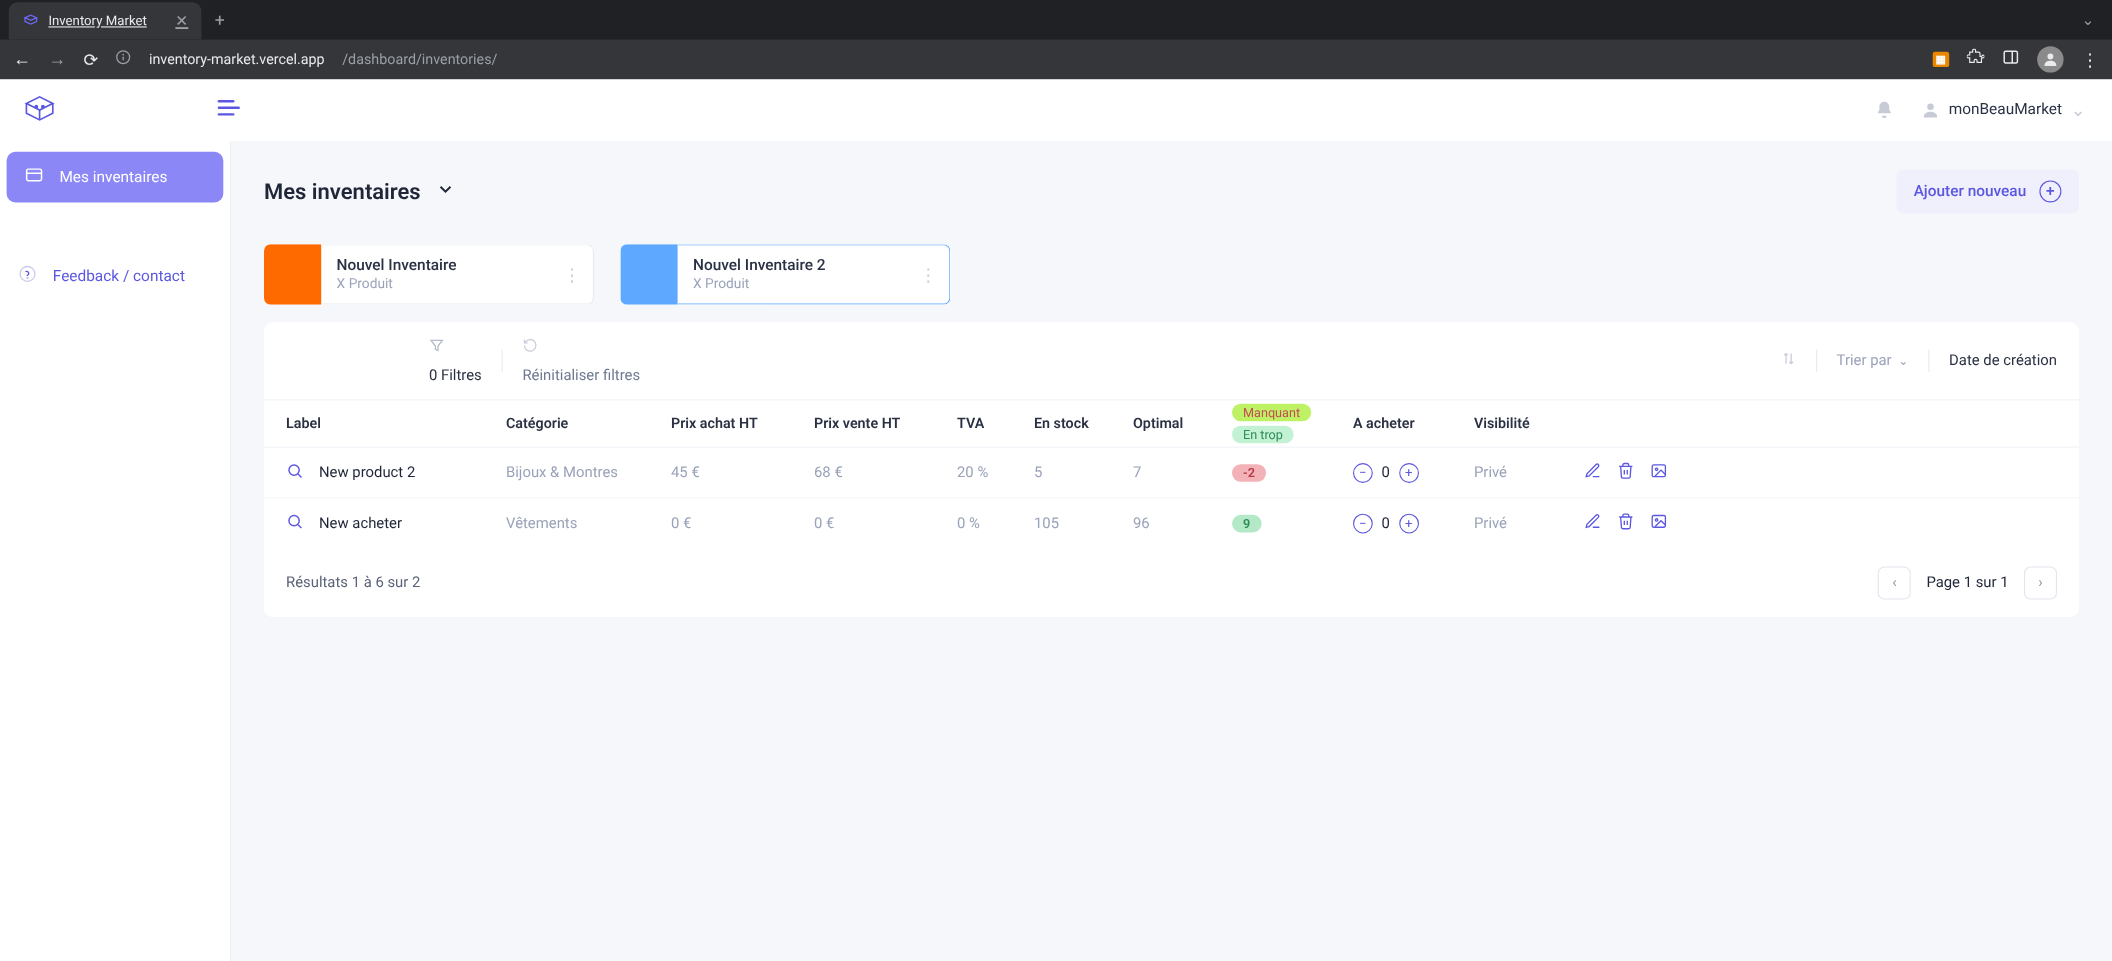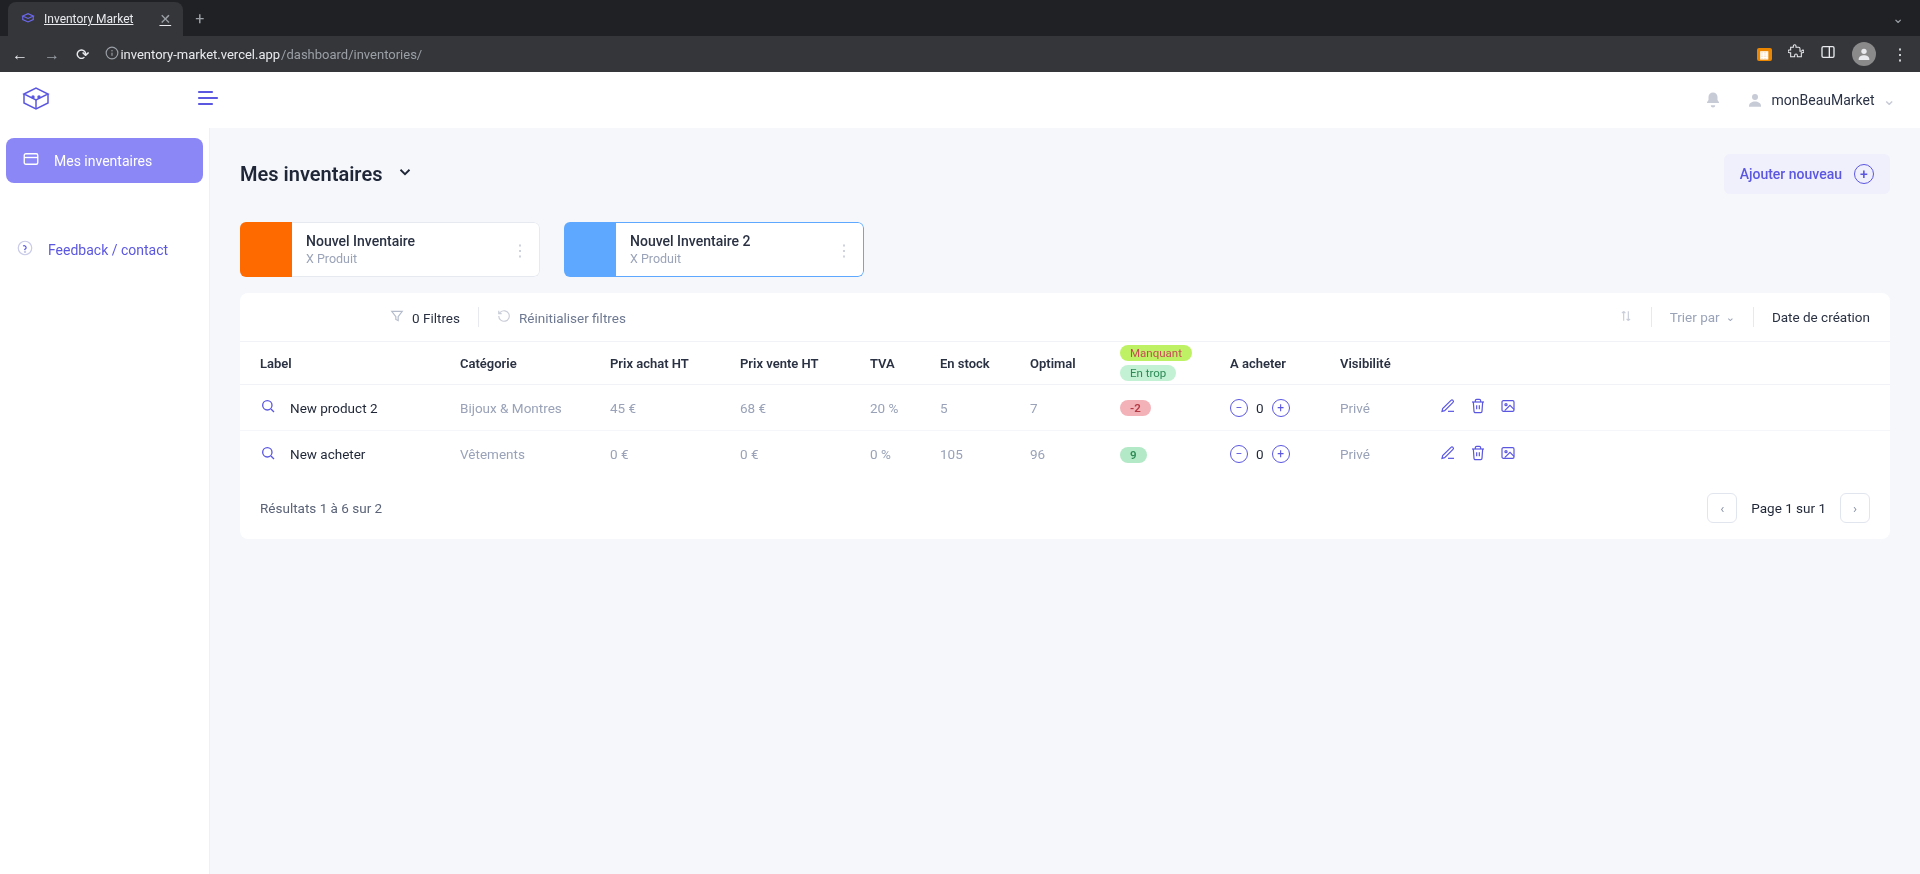--- a/index.html
+++ b/index.html
@@ -9,21 +9,21 @@
 .browser-chrome { background: #202124; }
 .tab-bar { display: flex; align-items: center; height: 36px; padding: 0 8px; }
 .tab { display: flex; align-items: center; gap: 8px; background: #35363a; border-radius: 8px 8px 0 0; padding: 8px 12px; color: #e8eaed; font-size: 12px; height: 34px; margin-top: 2px; text-decoration: underline; }
 .tab-favicon { width: 16px; height: 16px; display:flex; align-items:center; justify-content:center; }
 .tab-close { color: #9aa0a6; font-size: 14px; margin-left: 18px; cursor: pointer; }
 .new-tab { color: #9aa0a6; margin-left: 12px; font-size: 16px; cursor: pointer; }
 .chrome-drop { margin-left: auto; color: #9aa0a6; font-size: 14px; padding-right: 8px; }
 .nav-bar { display: flex; align-items: center; height: 36px; padding: 0 12px; gap: 16px; background: #35363a; }
 .nav-bar .nav-icon { color: #e8eaed; font-size: 16px; cursor:pointer; }
 .nav-bar .nav-icon.dim { color: #9aa0a6; }
-.url-bar { flex: 1; display: flex; align-items: center; gap: 1px; color: #e8eaed; font-size: 13px; }
+.url-bar { flex: 1; display: flex; align-items: center; gap: 16px; color: #e8eaed; font-size: 13px; }
 .url-lock { color: #9aa0a6; }
 .url-domain { color: #e8eaed; }
 .url-path { color: #9aa0a6; }
 .chrome-actions { display: flex; align-items: center; gap: 16px; color: #e8eaed; font-size: 16px; }
 .chrome-badge { background: #ea8600; color: #fff; font-size: 10px; font-weight: 700; padding: 1px 3px; border-radius: 2px; }
 .chrome-profile { width: 24px; height: 24px; border-radius: 50%; background: #8a8a8a; display:flex; align-items:center; justify-content:center; }
 
 
 .app { background: #fff; height: calc(874px - 72px); display: flex; flex-direction: column; }
 .topbar { height: 56px; display: flex; align-items: center; padding: 0 24px 0 18px; border-bottom: 1px solid transparent; }
@@ -56,21 +56,21 @@
 .inv-title { font-size: 14px; color: #2a3143; font-weight: 500; }
 .inv-sub { font-size: 12.5px; color: #9aa3b8; margin-top: 2px; }
 .inv-dots { position: absolute; right: 12px; top: 50%; transform: translateY(-50%); color:#c6cbd9; cursor:pointer; }
 
 .section-head { display: flex; align-items: center; gap: 12px; margin-top: 30px; }
 .section-title { font-size: 18px; color: #1f2637; font-weight: 600; }
 .info-badge { width: 20px; height: 20px; border-radius: 50%; background: #6c68f0; color: #fff; font-size: 12px; font-weight: 700; display:flex; align-items:center; justify-content:center; cursor:pointer; }
 
 .panel { background: #fff; border-radius: 8px; margin-top: 16px; }
 .toolbar { display: flex; align-items: center; padding: 14px 20px; font-size: 13.5px; color: #6e7992; }
-.tool-item { display:flex; align-items:flex-end; gap:8px; cursor:pointer; }
+.tool-item { display:flex; align-items:flex-start; gap:8px; cursor:pointer;flex-direction:column; }
 .tool-divider { width:1px; height:20px; background:#e6e9f0; margin:0 18px; }
 .toolbar-right { margin-left:auto; display:flex; align-items:center; }
 .sort-label { color:#2a3143; }
 .sort-by { color:#9aa3b8; display:flex; align-items:center; gap:6px; cursor:pointer; }
 
 .table { width: 100%; }
 .thead, .trow { display: grid; grid-template-columns: 200px 150px 130px 130px 70px 90px 90px 110px 110px 100px 80px; align-items: center; padding: 0 20px; }
 .thead { height: 44px; font-size: 13px; color: #2a3143; font-weight: 600; border-top:1px solid #f0f2f7; border-bottom:1px solid #f0f2f7;}
 .trow { height: 46px; font-size: 13.5px; color: #99a2b8; border-bottom:1px solid #f4f6fa; }
 .trow:last-child { border-bottom:none; }

